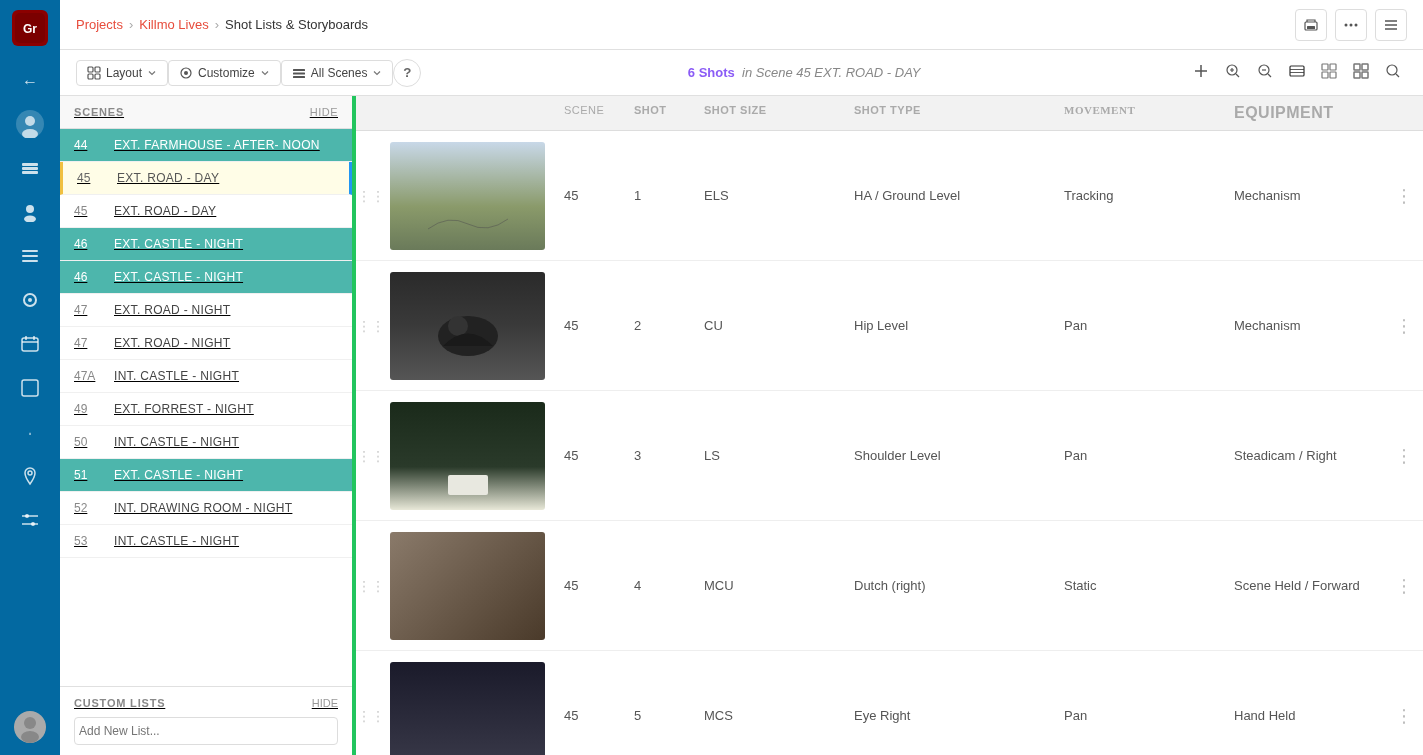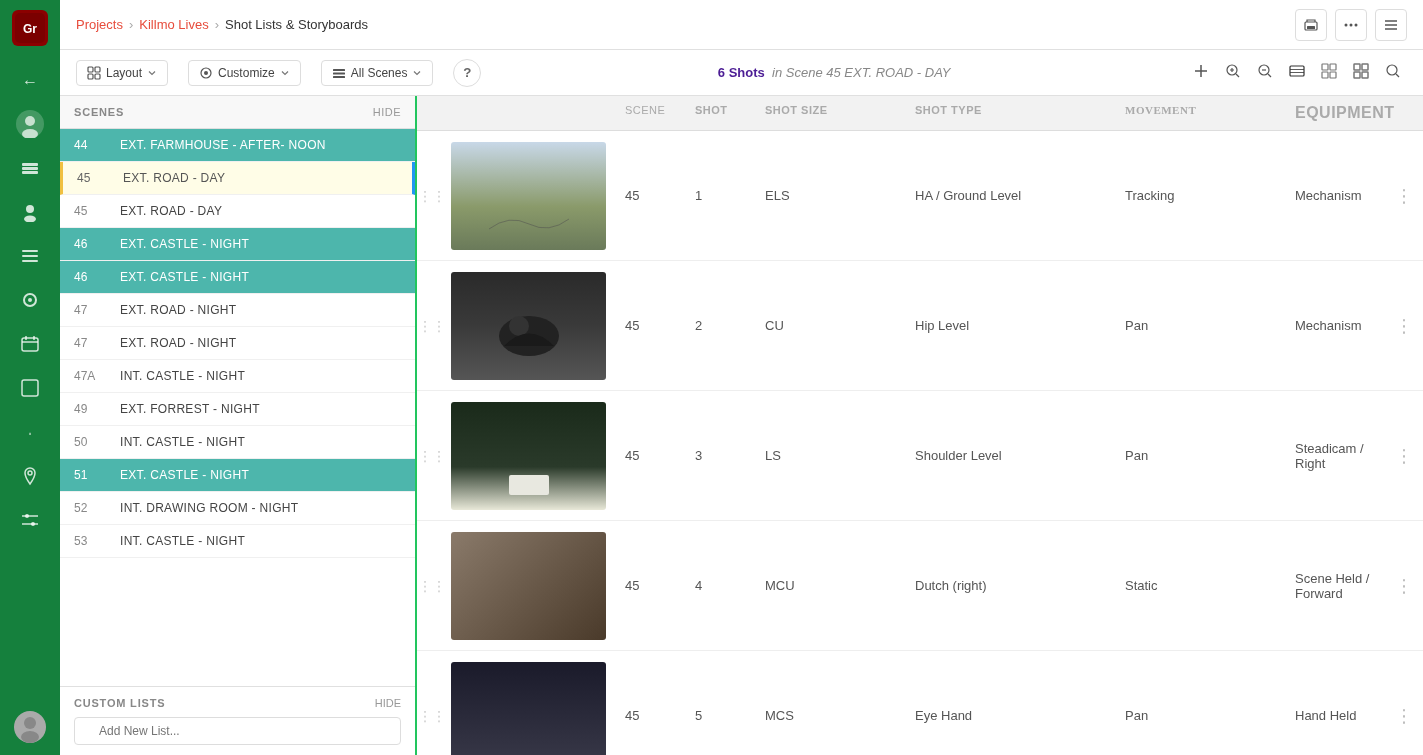--- a/index.html
+++ b/index.html
@@ -1,21 +1,21 @@
 <!DOCTYPE html>
 <html><head>
   <meta charset="utf-8">
   <style>
     * { box-sizing: border-box; margin: 0; padding: 0; }
     body { font-family: -apple-system, BlinkMacSystemFont, 'Segoe UI', sans-serif; font-size: 13px; background: #f5f5f5; display: flex; height: 755px; overflow: hidden; }
 
     
     .icon-sidebar {
       width: 60px;
-      background: #15803d;
+      background: #0369a1;
       display: flex;
       flex-direction: column;
       align-items: center;
       padding: 10px 0;
       gap: 8px;
       flex-shrink: 0;
     }
     .icon-sidebar .app-logo {
       width: 36px; height: 36px;
       background: #8B0000;
@@ -78,21 +78,21 @@
     }
 
     
     .toolbar {
       background: white;
       border-bottom: 1px solid #e0e0e0;
       display: flex;
       align-items: center;
       padding: 0 16px;
       height: 46px;
-      gap: 20px;
+      gap: 0;
       flex-shrink: 0;
     }
     .toolbar-btn {
       display: flex; align-items: center; gap: 5px;
       padding: 5px 10px;
       border: 1px solid #ddd;
       border-radius: 4px;
       background: white;
       cursor: pointer;
       color: #444;
@@ -107,21 +107,21 @@
       cursor: pointer;
       color: #666;
       font-weight: bold;
     }
     .shot-count {
       flex: 1;
       text-align: center;
       color: #555;
       font-size: 13px;
     }
-    .shot-count strong { color: #4c1d95; }
+    .shot-count strong { color: #8b5cf6; }
     .shot-count em { color: #888; font-style: italic; }
     .view-controls {
       display: flex;
       align-items: center;
       gap: 4px;
       margin-left: auto;
     }
     .view-btn {
       padding: 4px 6px;
       border: none;
@@ -135,27 +135,28 @@
 
     
     .body-area {
       display: flex;
       flex: 1;
       overflow: hidden;
     }
 
     
     .scenes-sidebar {
-      width: 357px;
+      width: 296px;
       background: white;
-      border-right: 2px solid #22c55e;
+      border-right: 4px solid #22c55e;
       display: flex;
       flex-direction: column;
       flex-shrink: 0;
       overflow: hidden;
+      text-decoration: underline;
     }
     .scenes-header {
       display: flex;
       align-items: center;
       justify-content: space-between;
       padding: 10px 14px;
       background: #f8f8f8;
       border-bottom: 1px solid #e0e0e0;
     }
     .scenes-header .title {
@@ -175,21 +176,21 @@
     .scenes-list {
       flex: 1;
       overflow-y: auto;
     }
     .scene-item {
       display: flex;
       align-items: center;
       padding: 9px 14px;
       cursor: pointer;
       border-bottom: 1px solid #f0f0f0;
-      gap: 18px;
+      gap: 12px;
     }
     .scene-item.active-yellow {
       background: #fffde7;
       border-left: 3px solid #f0c040;
     }
     .scene-item.active-teal {
       background: #4db6ac;
       color: white;
     }
     .scene-item.active-teal .scene-number,
@@ -232,21 +233,21 @@
       text-transform: uppercase;
     }
     .custom-lists-header .hide-link {
       font-size: 11px;
       color: #999;
       cursor: pointer;
       text-transform: uppercase;
     }
     .add-list-input {
       width: 100%;
-      padding: 6px 24px;
+      padding: 6px 4px;
       border: 1px solid #ddd;
       border-radius: 4px;
       font-size: 12px;
       color: #aaa;
       outline: none;
     }
 
     
     .shot-list-area {
       flex: 1;
@@ -659,21 +660,21 @@
 
       <div style="display:grid; grid-template-columns: 30px 170px 70px 70px 150px 210px 170px 1fr 30px; background:white; border-bottom:1px solid #eee; min-height:130px; align-items:center;">
         <div class="drag-handle">⋮⋮</div>
         <div style="padding: 8px 4px;">
           <div style="width:155px; height:108px; border-radius:3px; overflow:hidden; background:linear-gradient(180deg,#1a1a2a 0%,#2a2a3a 50%,#3a3a4a 100%);">
           </div>
         </div>
         <div class="shot-cell">45</div>
         <div class="shot-cell">5</div>
         <div class="shot-cell">MCS</div>
-        <div class="shot-cell">Eye Hand</div>
+        <div class="shot-cell">Eye Right</div>
         <div class="shot-cell">Pan</div>
         <div class="shot-cell">Hand Held</div>
         <div class="shot-menu">⋮</div>
       </div>
 
     </div>
   </div>
 </div>
 
 </body></html>

